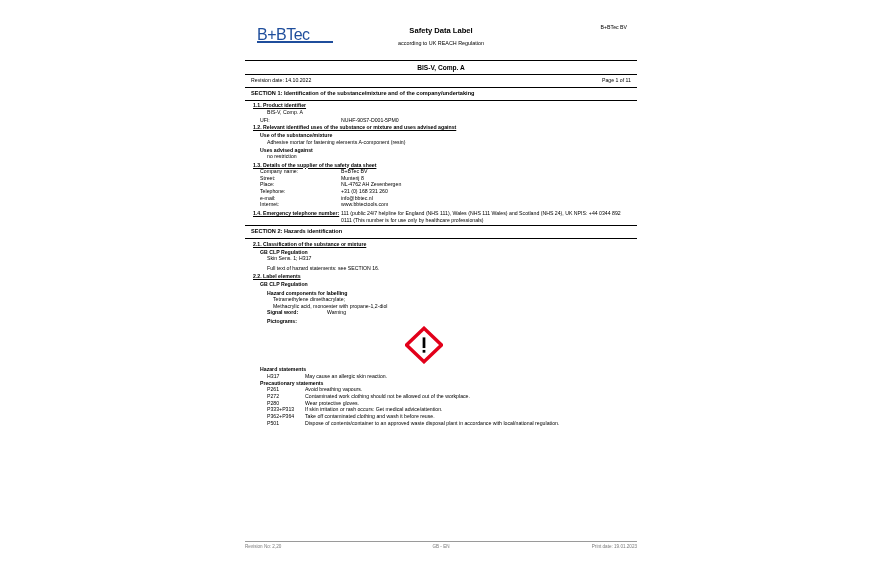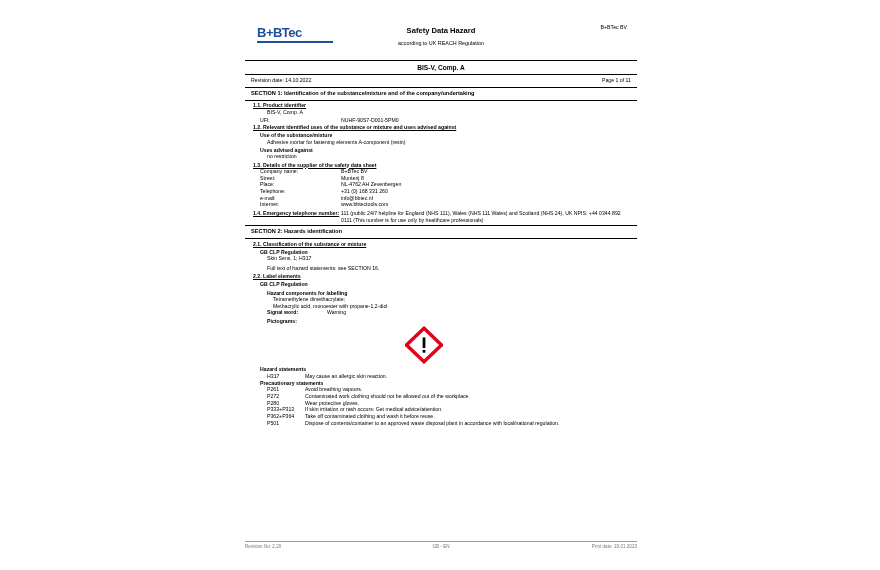--- a/index.html
+++ b/index.html
@@ -18,22 +18,22 @@
     background: #ffffff;
     font-size: 5.2px;
     line-height: 1.28;
   }
   
   .hdr { position: relative; height: 46px; }
   .logo {
     position: absolute; left: 12px; top: 11px;
     color: #1f4e9c;
     font-family: "Liberation Sans", sans-serif;
-    font-weight: bold;
-    font-size: 13px;
+    font-weight: normal;
+    font-size: 16px;
     letter-spacing: -0.5px;
   }
   .logo .plus { color: #1f4e9c; }
   .logo-underline {
     position: absolute; left: 12px; top: 27px;
     width: 76px; height: 2px; background: #1f4e9c;
   }
   .hdr-title {
     position: absolute; left: 0; top: 12px; width: 392px;
     text-align: center;
@@ -118,21 +118,21 @@
 </head>
 <body>
 
 <div class="page">
 
   <div class="hdr">
     <div class="logo">
       <span>B<span class="plus">+</span>BTec</span>
     </div>
     <div class="logo-underline"></div>
-    <div class="hdr-title">Safety Data Hazard</div>
+    <div class="hdr-title">Safety Data Label</div>
     <div class="hdr-sub">according to UK REACH Regulation</div>
     <div class="hdr-right">B+BTec BV</div>
   </div>
 
   <div class="band">BIS-V, Comp. A</div>
   <div class="revline">
     <span>Revision date: 14.10.2022</span>
     <span>Page 1 of 11</span>
   </div>
 

